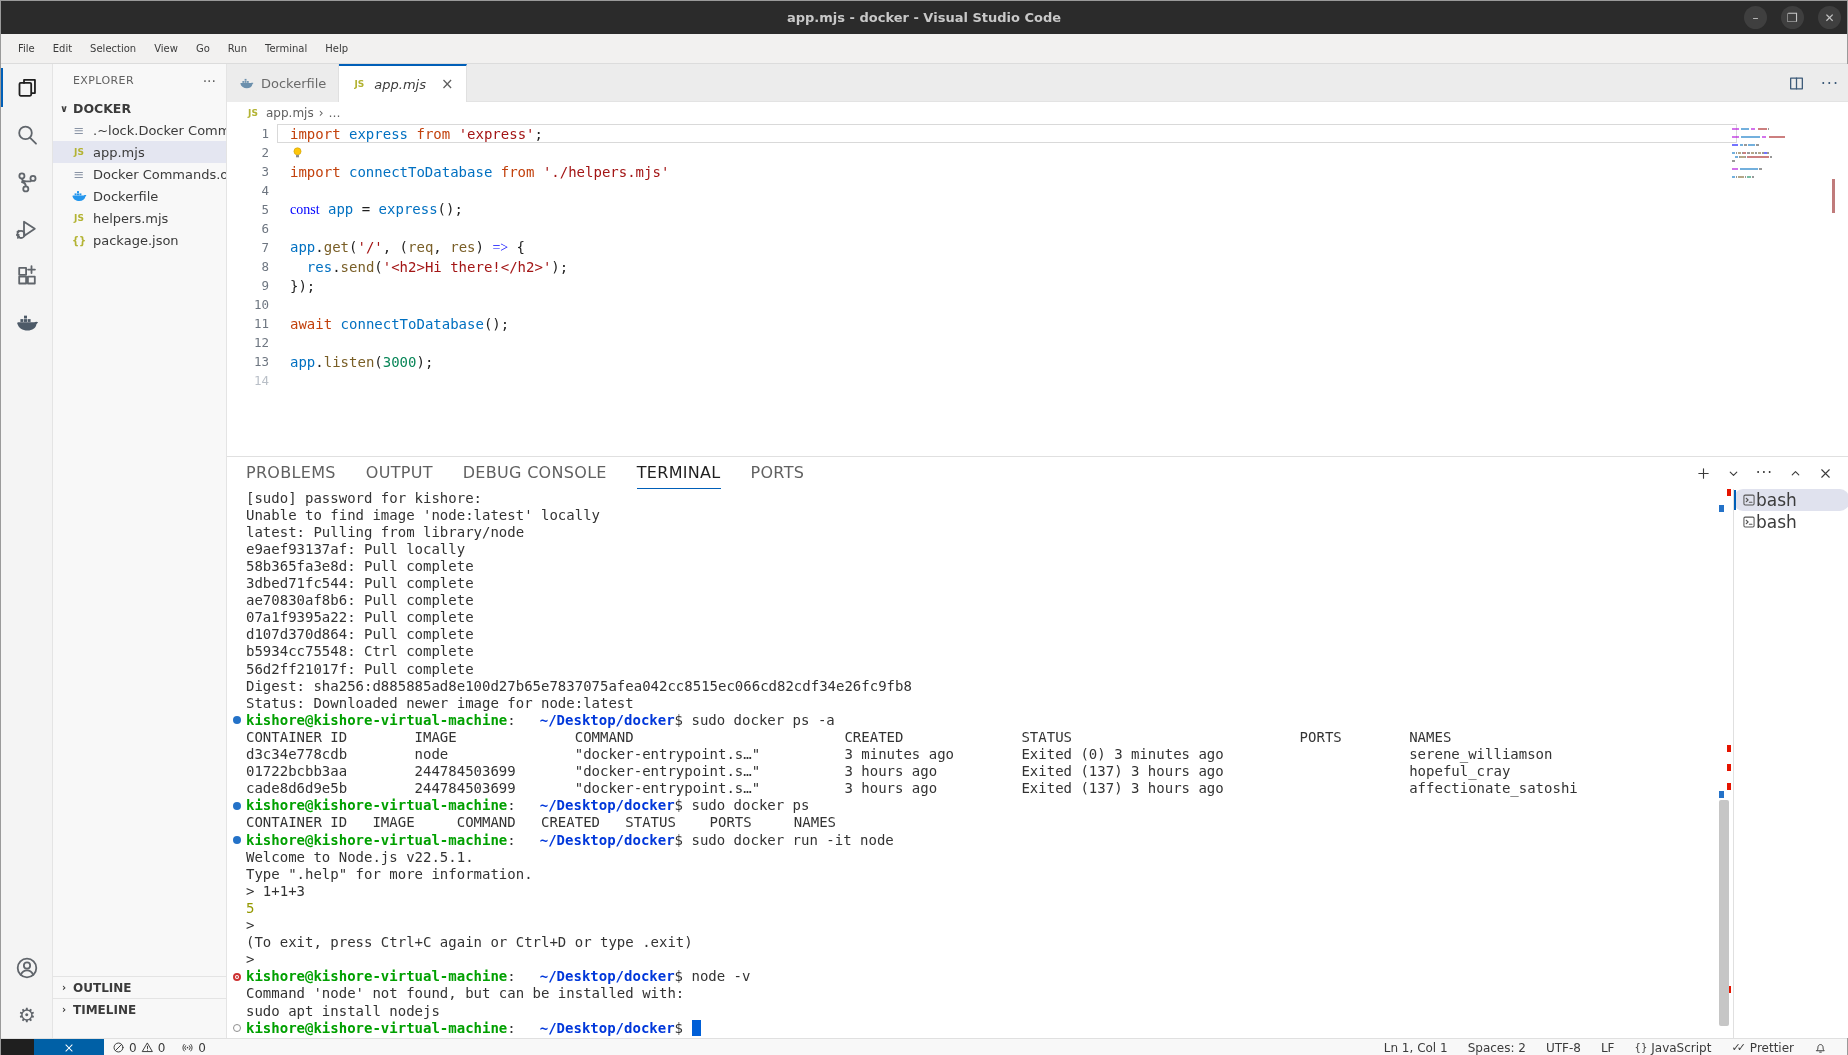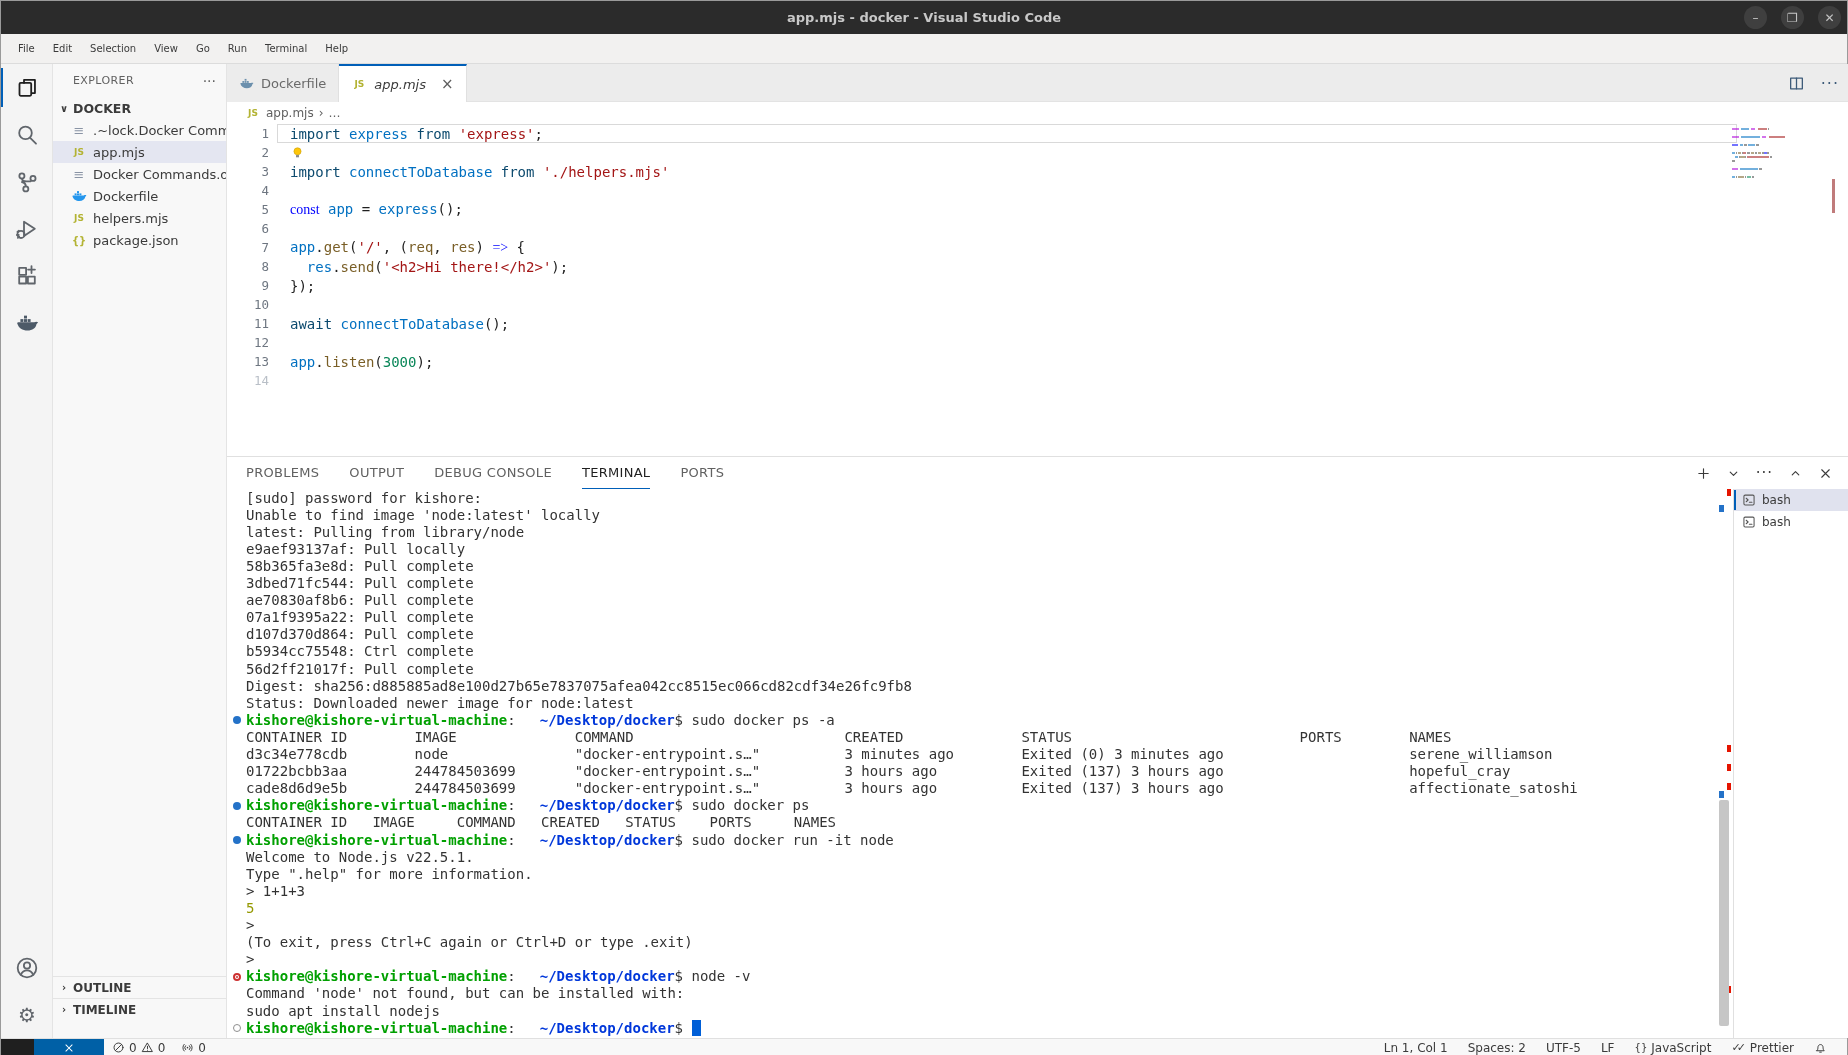--- a/index.html
+++ b/index.html
@@ -69,33 +69,33 @@
     padding-left:18px; gap:5px; font-size:12px; color:#616161; background:#fff; }
 
   .code-area { position:absolute; left:0; top:60px; width:100%; height:332px; background:#fff;
     font-family:"DejaVu Sans Mono", monospace; font-size:14px; }
   .code-line { position:absolute; left:0; width:100%; height:19px; display:flex; align-items:center; }
   .gutter { width:42px; text-align:right; color:#6e7681; font-size:12.5px; flex:none; }
   .gutter.dim { color:#b9bfc7; }
   .code-text { padding-left:21px; white-space:pre; }
   .cur-line-box { position:absolute; left:50px; top:0; width:1460px; height:19px;
     border:1px solid #d9d9d9; pointer-events:none; }
-  .tk-kw { color:#0c4a6e; } .tk-kw2 { color:#0000ff;font-family:Liberation Serif, serif; } .tk-var { color:#0070c1; }
+  .tk-kw { color:#c2410c; } .tk-kw2 { color:#0000ff;font-family:Liberation Serif, serif; } .tk-var { color:#0070c1; }
   .tk-fn { color:#795e26; } .tk-str { color:#a31515; } .tk-num { color:#098658; } .tk-def { color:#1f1f1f; }
   .bulb { position:absolute; left:63px; width:15px; height:16px; }
   .bulb svg { width:15px; height:16px; }
 
   .minimap { position:absolute; right:55px; top:62px; width:62px; height:120px; }
   .mm-seg { position:absolute; height:2px; opacity:.55; }
   .ovr-mark { position:absolute; right:14px; top:115px; width:3px; height:34px; background:#b05a5a; opacity:.8; }
 
   
   .panel { position:absolute; left:0; top:392px; width:100%; height:582px; background:#fff; border-top:1px solid #e0e0e0; }
   .panel-tabs { position:absolute; left:19px; top:0; height:32px; display:flex; gap:30px; align-items:center; }
-  .panel-tab { font-size:13px; letter-spacing:.3px; color:#616161; height:32px; display:flex; align-items:center;
+  .panel-tab { font-size:16px; letter-spacing:.3px; color:#616161; height:32px; display:flex; align-items:center;
     border-bottom:1.5px solid transparent; }
   .panel-tab.active { color:#1f1f1f; border-bottom-color:#005fb8; }
   .panel-actions { position:absolute; right:16px; top:0; height:32px; display:flex; align-items:center; gap:15px; color:#3b3b3b; }
   .pa-icon { width:15px; height:15px; }
   .pa-more { font-size:15px; letter-spacing:1px; }
 
   .terminal { position:absolute; left:0; top:32px; width:1506px; height:550px; overflow:hidden;
     font-family:"DejaVu Sans Mono", monospace; font-size:14px; color:#333; }
   .t-line { position:absolute; left:0; width:100%; height:17.1px; padding-left:19px; white-space:pre; display:flex; align-items:center; }
   .tp-u { color:#00a000; font-weight:bold; }
@@ -109,21 +109,21 @@
   .deco.pending { background:#fff; border:1.5px solid #8f8f8f; }
   .t-cursor { display:inline-block; width:9px; height:16px; background:#005fd7; margin-left:1px; }
 
   .term-ruler { position:absolute; right:116px; top:32px; width:28px; height:550px; }
   .tr-mark { position:absolute; width:5px; height:7px; }
   .tr-mark.red { background:#e51400; left:22px; width:4px; }
   .tr-mark.blue { background:#2472c8; left:14px; }
   .t-scrollbar { position:absolute; right:120px; top:343px; width:10px; height:226px; background:#c6c6c6; border-radius:2px; }
 
   .term-list { position:absolute; right:0; top:32px; width:116px; height:550px; border-left:1px solid #e0e0e0; }
-  .tl-row { height:22px; display:flex; align-items:center; gap:6px; padding-left:8px; font-size:12px; color:#3b3b3b; position:relative; }
+  .tl-row { height:22px; display:flex; align-items:center; padding-left:8px; font-size:17px; color:#3b3b3b; position:relative;border-radius:9px; }
   .tl-row.active { background:#e0e2ee; }
   .tl-row.active::before { content:""; position:absolute; left:0; top:1px; bottom:1px; width:2px; background:#005fb8; }
   .tl-icon { width:14px; height:14px; color:#555; }
 
   
   .statusbar { position:absolute; left:0; top:1037px; width:100%; height:18px; background:#f8f8f8;
     border-top:1px solid #e0e0e0; display:flex; align-items:center; font-size:12px; color:#3b3b3b; }
   .sb-corner { width:33px; height:18px; background:#1f1f1f; flex:none; }
   .remote { width:70px; height:18px; background:#0060a6; color:#fff; display:flex; align-items:center;
     justify-content:center; flex:none; }
@@ -575,21 +575,21 @@
       <span>0</span>
     </div>
     <div class="sb-right" id="sb-right">
         <div class="sb-item">
           <span>Ln 1, Col 1</span>
         </div>
         <div class="sb-item">
           <span>Spaces: 2</span>
         </div>
         <div class="sb-item">
-          <span>UTF-5</span>
+          <span>UTF-8</span>
         </div>
         <div class="sb-item">
           <span>LF</span>
         </div>
         <div class="sb-item">
           <span style="font-size: 10px;">{}</span>
           <span>JavaScript</span>
         </div>
         <div class="sb-item">
           <span class="dblcheck">✓✓</span>

